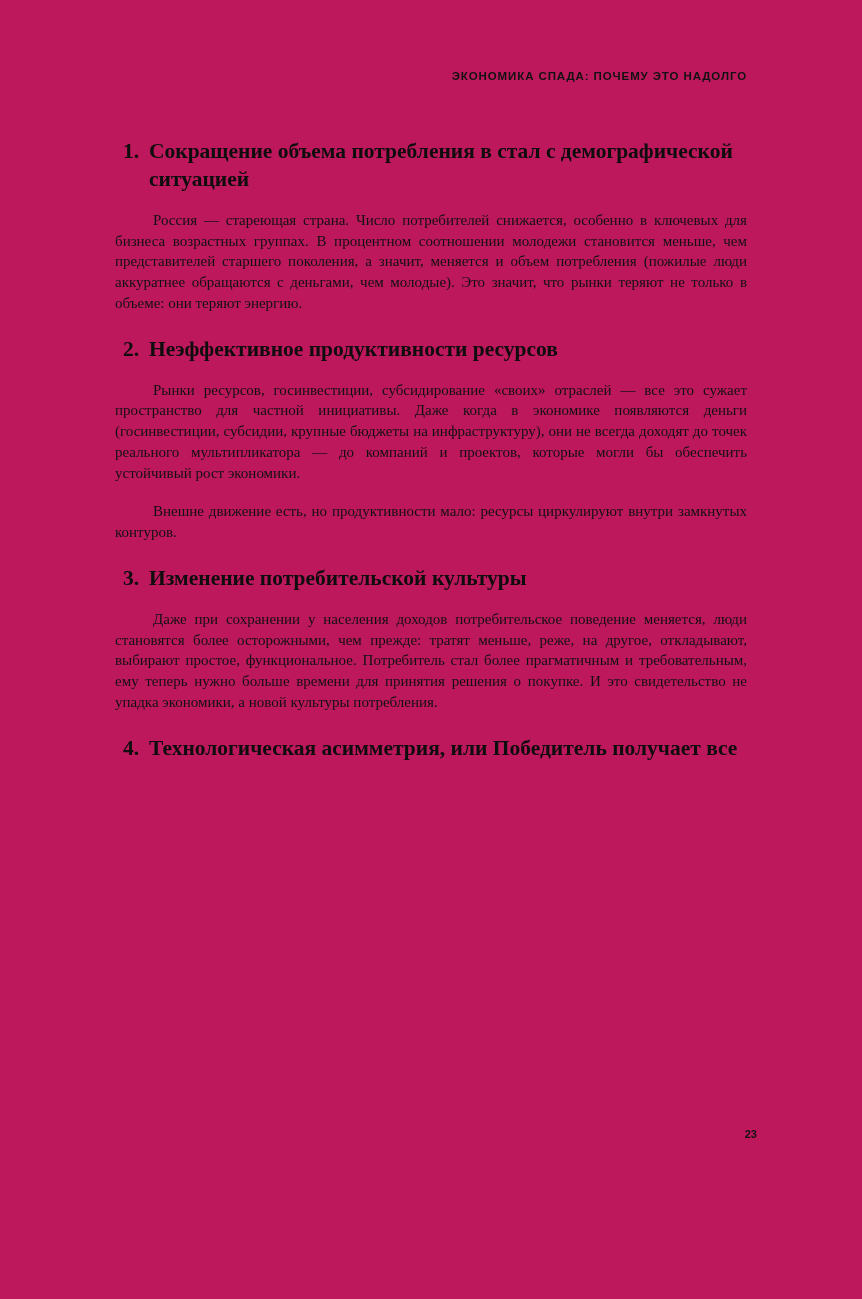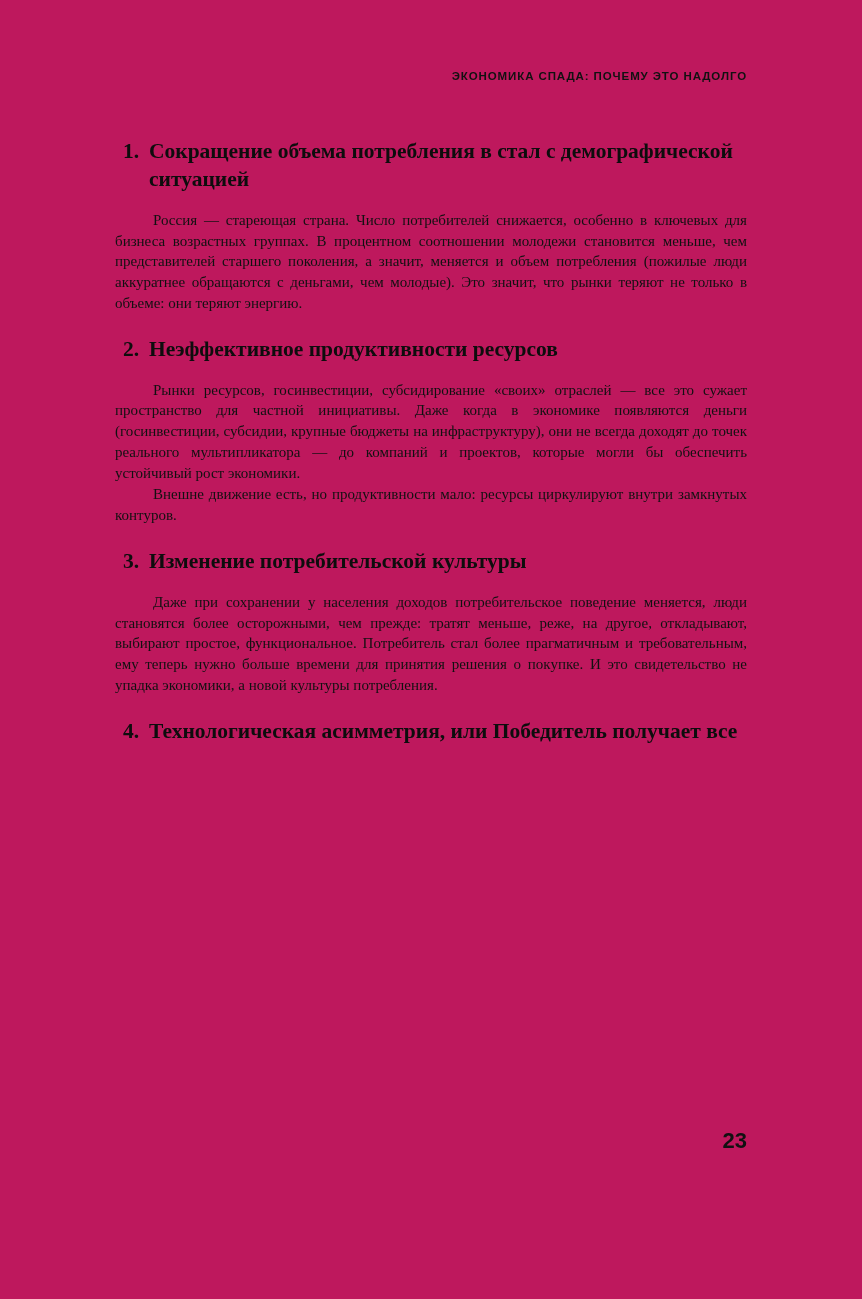--- a/index.html
+++ b/index.html
@@ -65,33 +65,33 @@
   .para {
     font-size: 15px;
     line-height: 1.385;
     margin: 0 0 0 0;
     text-align: justify;
     text-indent: 38px;
     hyphens: manual;
     color: #111111;
   }
   .para + .para {
-    margin-top: 1px;
+    margin-top: 18px;
   }
   .gap-after-para {
     height: 22px;
   }
   .folio {
     position: absolute;
-    left: 0;
+    left: 10px;
     top: 1128px;
     width: 747px;
     text-align: right;
     font-family: "Liberation Sans", "DejaVu Sans", sans-serif;
-    font-size: 22px;
+    font-size: 11px;
     font-weight: bold;
     color: #111111;
   }
 </style>
 </head>
 <body>
 
 <div class="page">
   <div class="content">
 

